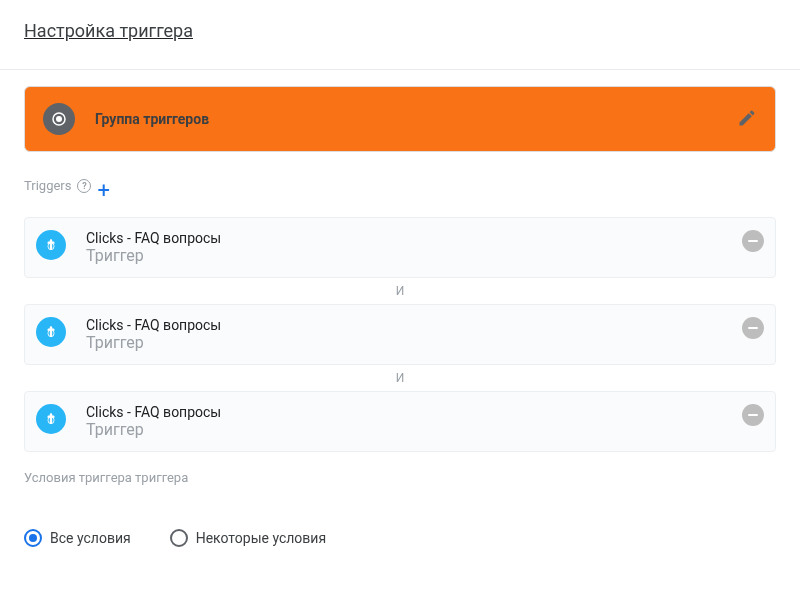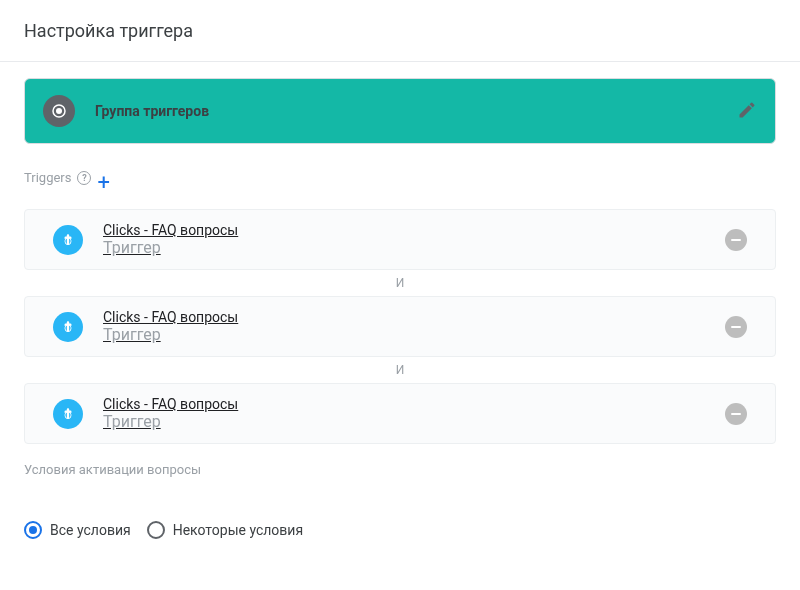--- a/index.html
+++ b/index.html
@@ -6,22 +6,23 @@
 body {
   font-family: Roboto, "Segoe UI", Arial, sans-serif;
   font-size: 14px;
   color: #202124;
   background: #fff;
   width: 800px;
   height: 590px;
   overflow: hidden;
 }
 .header {
-  padding: 20px 24px 20px;
+  padding: 20px 24px 28px;
   border-bottom: 1px solid #e8eaed;
+  text-decoration: underline;
 }
 .header h1 {
   font-size: 18px;
   font-weight: 400;
   color: #3c4043;
 }
 .section {
   padding: 16px 24px 0;
 }
 .section-label {
@@ -38,21 +39,21 @@
   border-radius: 50%;
   display: inline-flex;
   align-items: center; justify-content: center;
   font-size: 9px; color: #9aa0a6;
   font-weight: 700;
   cursor: pointer;
 }
 .card {
   border: 1px solid #dadce0;
   border-radius: 6px;
-  background: #14b8a6;
+  background: #f97316;
   padding: 16px 18px;
   display: flex;
   align-items: center;
   gap: 20px;
   margin-bottom: 8px;
 }
 .card .spacer { flex: 1; }
 .type-icon {
   width: 32px; height: 32px;
   border-radius: 50%;
@@ -75,25 +76,23 @@
   font-size: 22px;
   font-weight: 400;
   cursor: pointer;
   padding: 2px 6px;
 }
 
 .trigger-card {
   border: 1px solid #eceff1;
   background: #fafbfc;
   border-radius: 4px;
-  padding: 12px 28px;
-  display: flex;
-  align-items: center;
+  padding: 12px 11px;
+  display: flex;
   gap: 20px;
-  text-decoration: underline;
 }
 .click-icon {
   width: 30px; height: 30px;
   border-radius: 50%;
   background: #29b6f6;
   display: flex; align-items: center; justify-content: center;
   flex-shrink: 0;
 }
 .click-icon svg { width: 14px; height: 14px; }
 .trigger-info { flex: 1; }
@@ -121,21 +120,21 @@
 }
 
 .conditions-label {
   font-size: 13px;
   color: #9aa0a6;
   margin: 18px 0 10px;
 }
 .radio-row {
   display: flex;
   align-items: center;
-  gap: 16px;
+  gap: 39px;
   margin-top: 44px;
 }
 .radio-item {
   display: flex;
   align-items: center;
   gap: 8px;
   cursor: pointer;
 }
 .radio {
   width: 18px; height: 18px;
@@ -228,21 +227,21 @@
           </svg>
         </span>
         <div class="trigger-info">
           <div class="trigger-name">Clicks - FAQ вопросы</div>
           <div class="trigger-sub">Триггер</div>
         </div>
         <span class="remove-btn"></span>
       </div>
     </div>
 
-  <div class="conditions-label">Условия активации вопросы</div>
+  <div class="conditions-label">Условия триггера триггера</div>
   <div class="radio-row">
     <div class="radio-item">
       <span class="radio checked"></span>
       <span class="radio-label">Все условия</span>
     </div>
     <div class="radio-item">
       <span class="radio"></span>
       <span class="radio-label">Некоторые условия</span>
     </div>
   </div>

